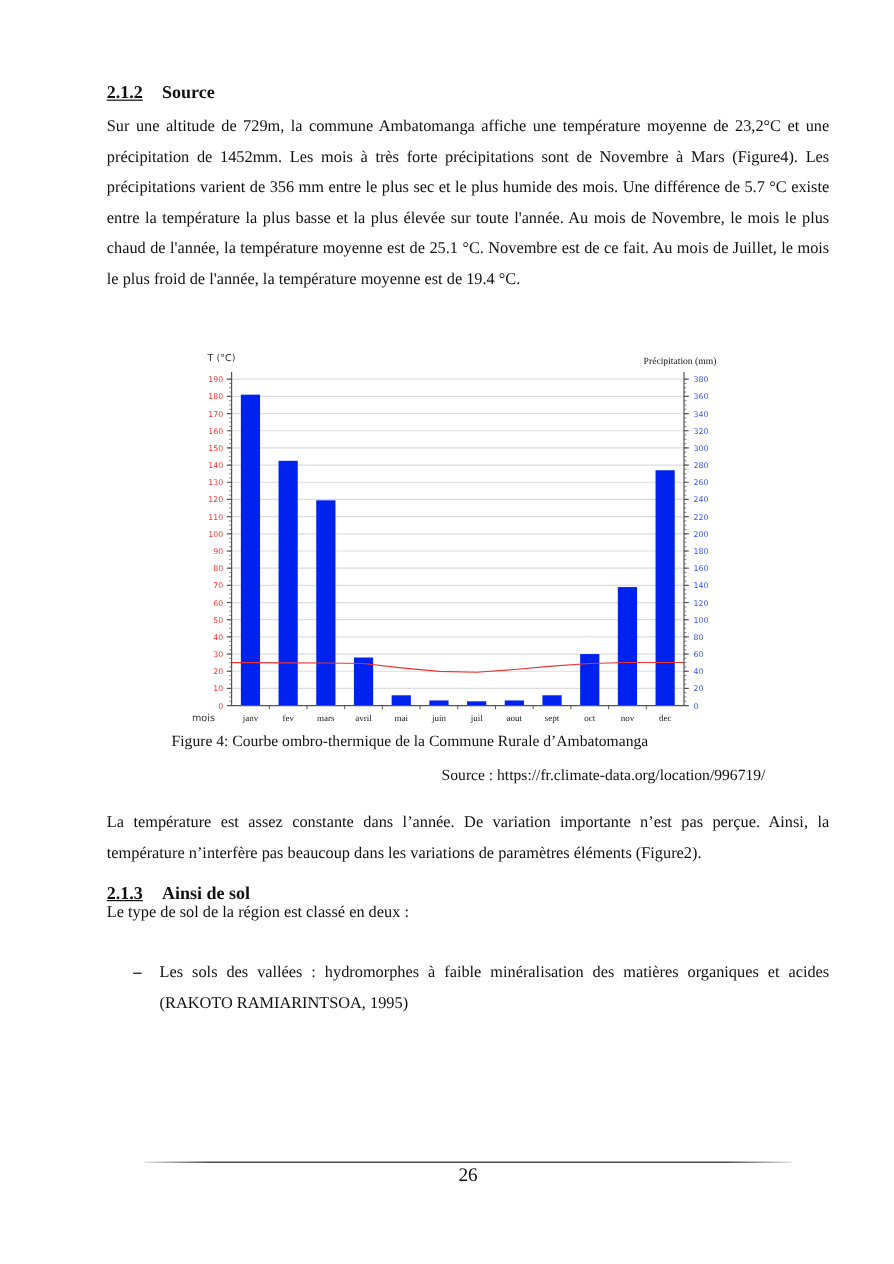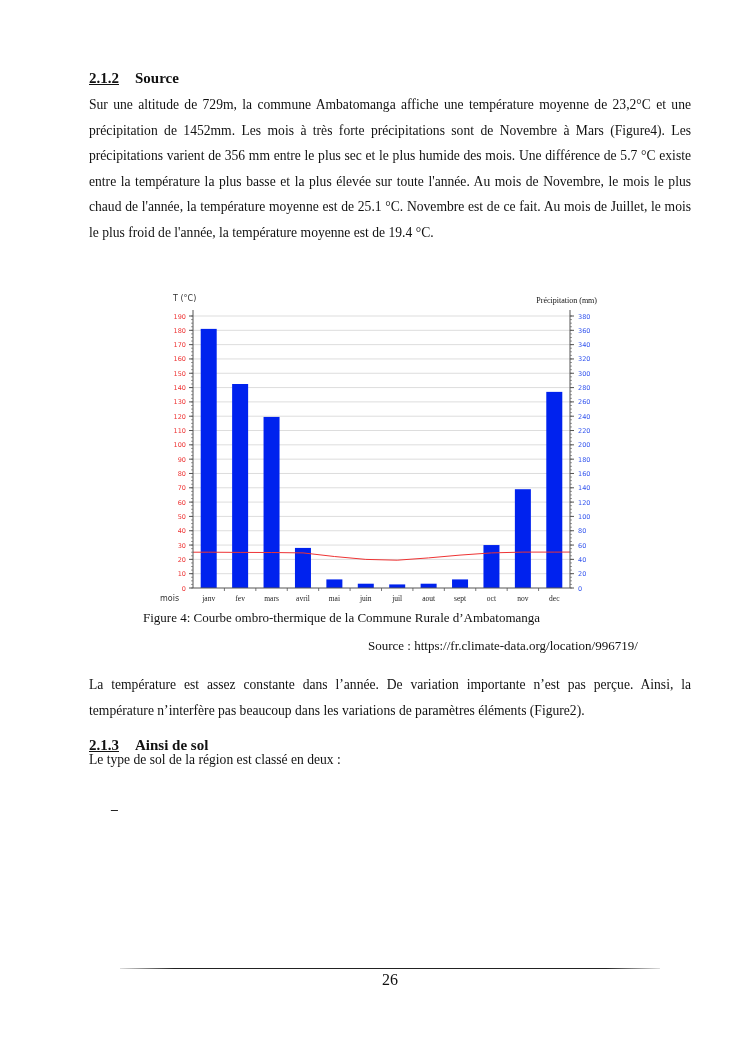--- a/index.html
+++ b/index.html
@@ -341,17 +341,17 @@
 
 <p class="para" style="top:672px;">La température est assez constante dans l’année. De variation importante n’est pas perçue. Ainsi, la température n’interfère pas beaucoup dans les variations de paramètres éléments (Figure2).</p>
 
 <div class="heading" style="top:737px;">
   <span class="num">2.1.3</span><span>Ainsi de sol</span>
 </div>
 <p class="para" style="top:716px;margin-top:31px;">Le type de sol de la région est classé en deux :</p>
 
 <ul class="list" style="top:797px;">
   <li><span class="dash">–</span></li>
-  <li><span class="dash">–</span></li>
+  <li><span class="dash">–</span><span>Les sols des vallées : hydromorphes à faible minéralisation des matières organiques et acides (RAKOTO RAMIARINTSOA, 1995)</span></li>
 </ul>
 
 <div class="footer-line"></div>
 <div class="page-num">26</div>
 
 </body></html>

